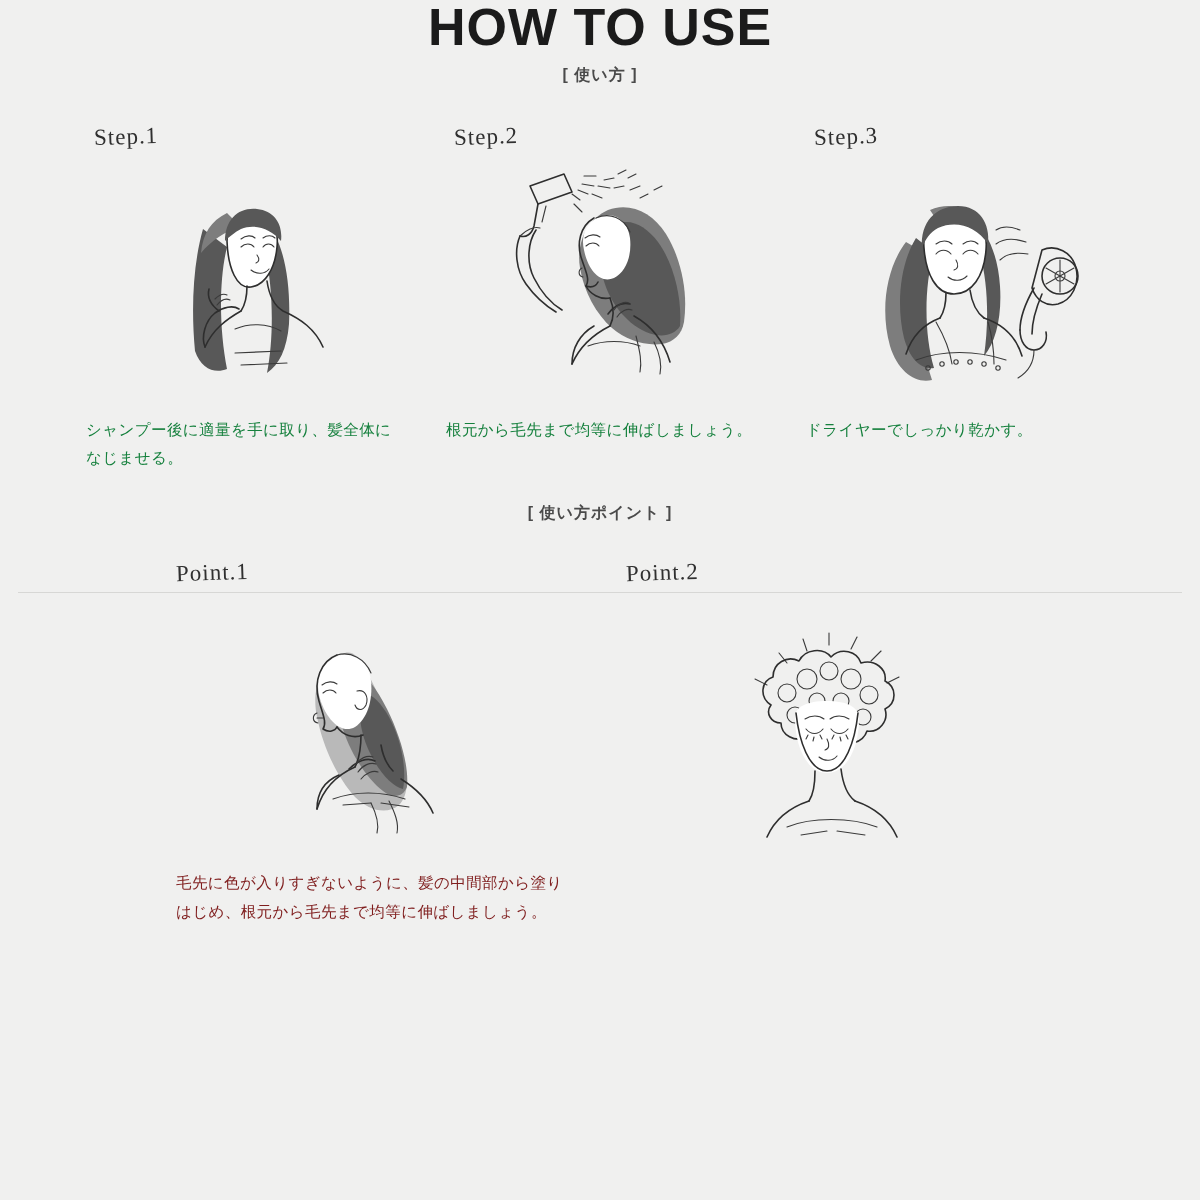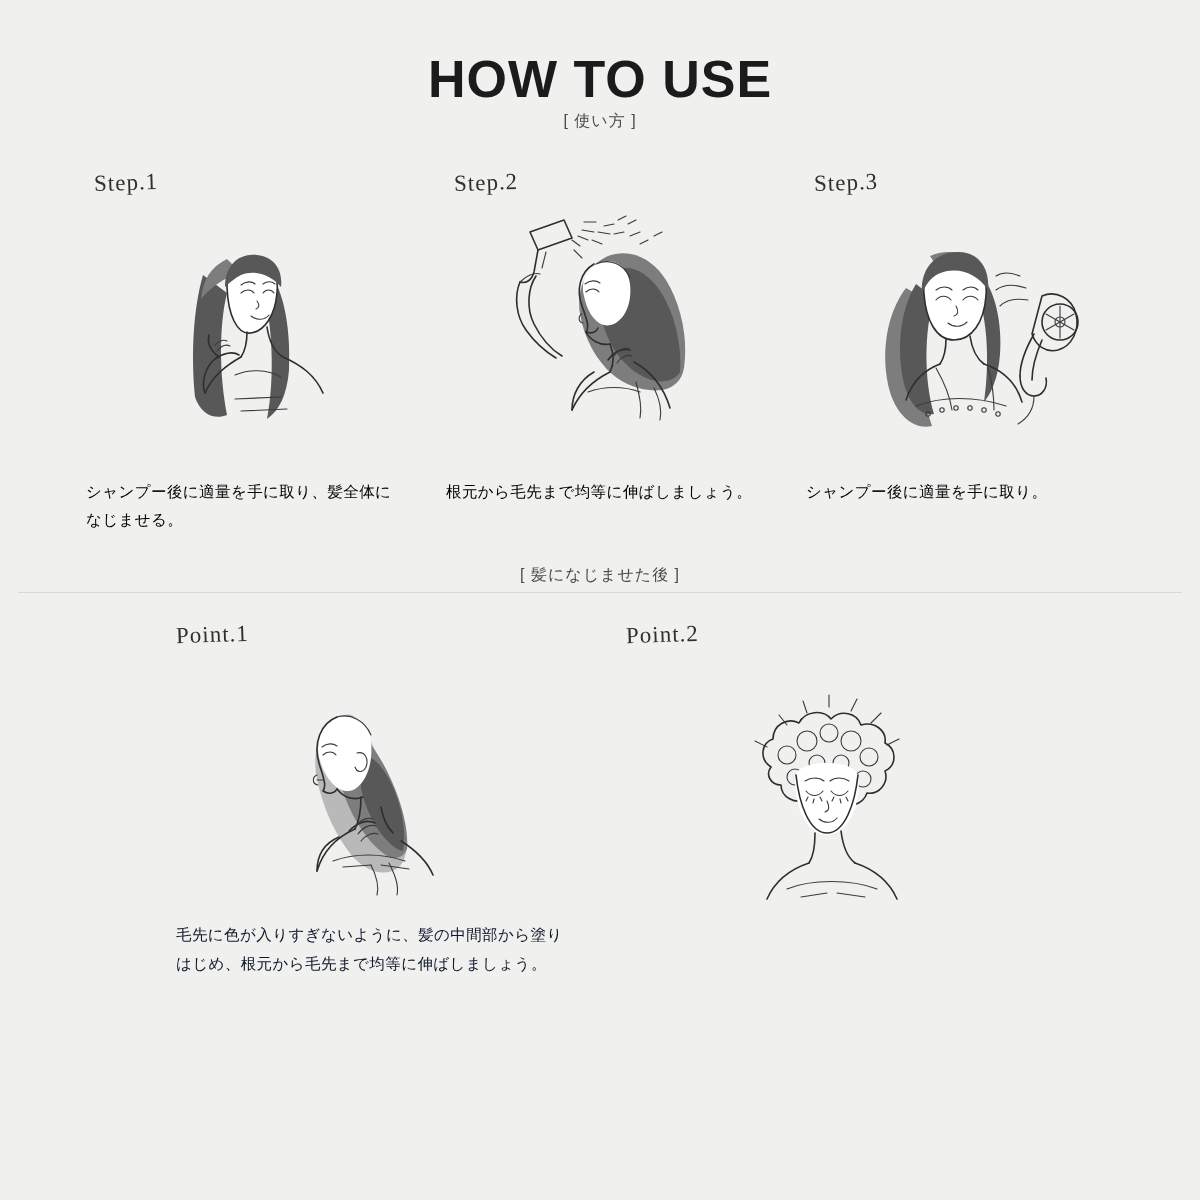--- a/index.html
+++ b/index.html
@@ -27,32 +27,32 @@
   }
   .section-title {
     font-family: "Liberation Sans", sans-serif;
     font-weight: bold;
     letter-spacing: 1px;
     color: #1b1b1b;
   }
   .how-title {
     font-size: 52px;
     line-height: 1.05;
-    padding-top: 52px;
   }
   .point-title {
     font-size: 52px;
     line-height: 1.05;
     padding-top: 28px;
   }
   .section-sub {
     font-size: 16px;
     color: #4a4a4a;
-    margin-top: 4px;
+    margin-top: 10px;
     letter-spacing: 1px;
+    font-weight: bold;
   }
 
   
   .divider {
     position: absolute;
     left: 18px;
     right: 18px;
     height: 1px;
     background: #d7d7d5;
     top: 592px;
@@ -83,22 +83,22 @@
   .illus {
     height: 230px;
     margin-top: 14px;
     display: flex;
     align-items: flex-end;
     justify-content: center;
   }
   .caption {
     font-size: 15.5px;
     line-height: 1.85;
-    color: #000000;
-    margin-top: 38px;
+    color: #15803d;
+    margin-top: 22px;
     letter-spacing: 0.4px;
   }
 
   
   .points {
     display: flex;
     justify-content: center;
     margin-top: 36px;
     padding: 0 150px;
     box-sizing: border-box;
@@ -119,22 +119,22 @@
   .point-illus {
     height: 250px;
     margin-top: 8px;
     display: flex;
     align-items: flex-end;
     justify-content: center;
   }
   .point-caption {
     font-size: 15.5px;
     line-height: 1.9;
-    color: #0f172a;
-    margin-top: 14px;
+    color: #7f1d1d;
+    margin-top: 24px;
     letter-spacing: 0.4px;
   }
 
   svg { display: block; }
   .ink { stroke: #2e2e2e; fill: none; stroke-width: 1.6; stroke-linecap: round; stroke-linejoin: round; }
   .ink-thin { stroke: #3a3a3a; fill: none; stroke-width: 1.1; stroke-linecap: round; stroke-linejoin: round; }
   .hair-dark { fill: #585858; }
   .hair-mid { fill: #7d7d7d; }
   .hair-light { fill: #b9b9b9; }
   .skin { fill: #ffffff; }
@@ -310,29 +310,29 @@
 
           <path class="ink-thin" d="M214 186 C214 198 208 208 198 214"></path>
 
           <g class="ink-thin">
             <path d="M206 78 C194 74 184 74 176 80"></path>
             <path d="M208 90 C196 88 186 90 180 96"></path>
             <path d="M200 66 C190 62 182 62 176 66"></path>
           </g>
         </svg>
       </div>
-      <div class="caption">シャンプー後に適量を手に取り。</div>
+      <div class="caption">ドライヤーでしっかり乾かす。</div>
     </div>
 
   </div>
 
   <div class="divider"></div>
 
   <div class="section-head" style="margin-top:30px;">
-    <div class="section-sub">[ 髪になじませた後 ]</div>
+    <div class="section-sub">[ 使い方ポイント ]</div>
   </div>
 
   <div class="points">
 
     <div class="point">
       <div class="point-label">Point.1</div>
       <div class="point-illus">
         <svg width="300" height="235" viewBox="0 0 300 235">
 
           <path class="hair-light" d="M120 44 C96 54 86 80 92 108 C98 138 112 168 130 188 C144 202 162 206 174 196 C184 186 184 166 176 144 C166 114 152 80 140 60 C134 48 128 42 120 44 Z"></path>

